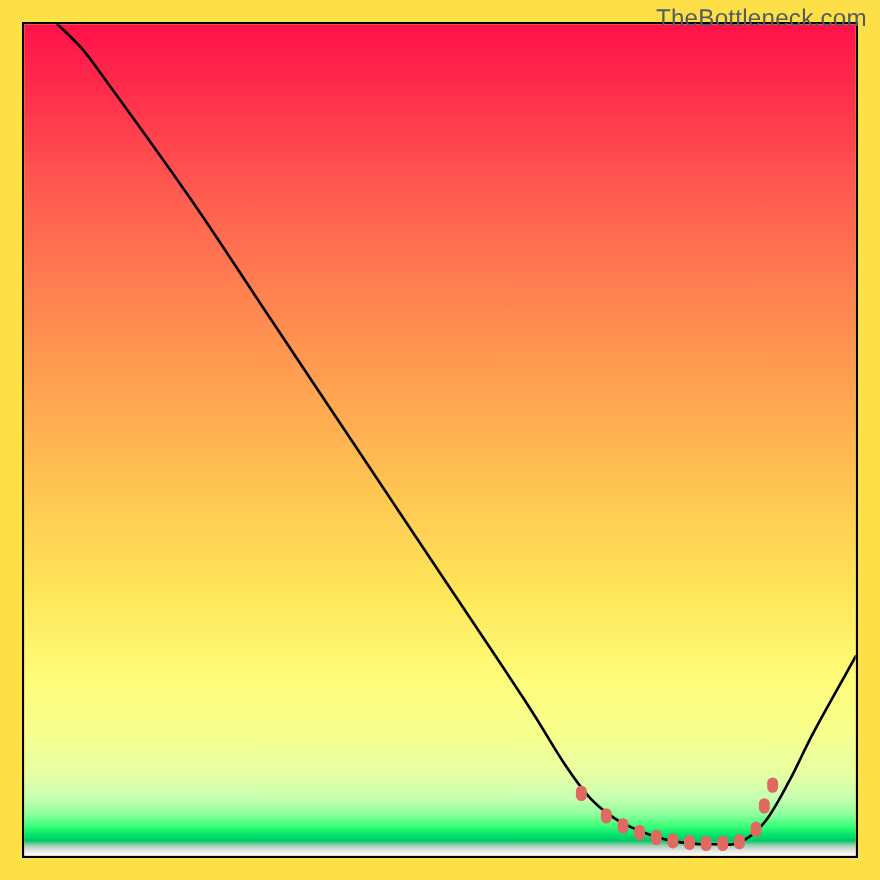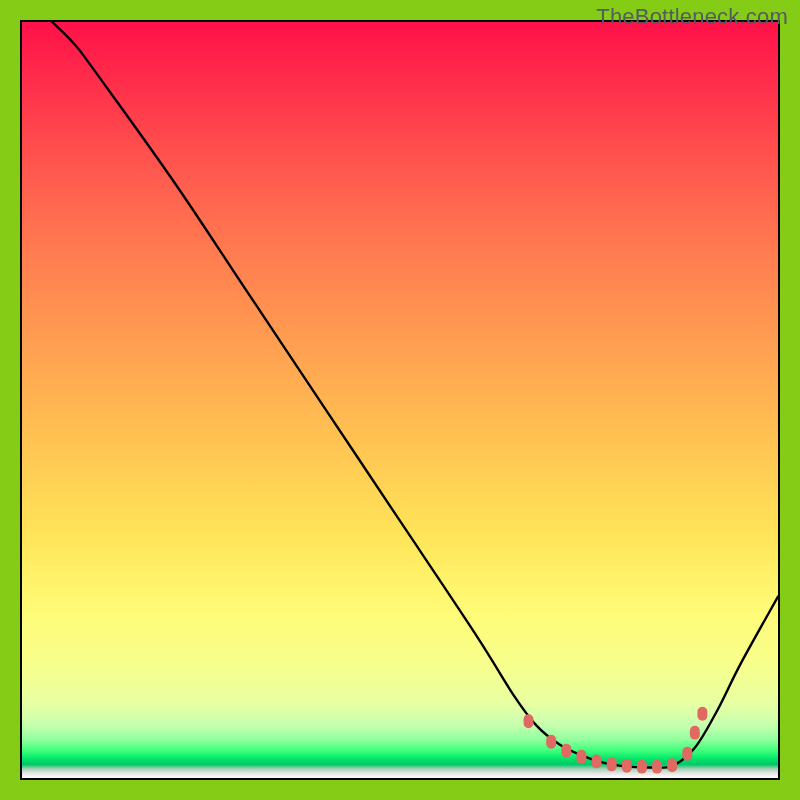--- a/index.html
+++ b/index.html
@@ -7,21 +7,21 @@
     padding: 0;
     width: 800px;
     height: 800px;
     overflow: hidden;
     font-family: Arial, Helvetica, sans-serif;
   }
   .canvas {
     position: relative;
     width: 800px;
     height: 800px;
-    background: #84cc16;
+    background: #fde047;
   }
   .watermark {
     position: absolute;
     top: 4px;
     right: 12px;
     font-size: 22px;
     font-weight: 500;
     color: #555b5f;
     letter-spacing: 0.2px;
     z-index: 5;

